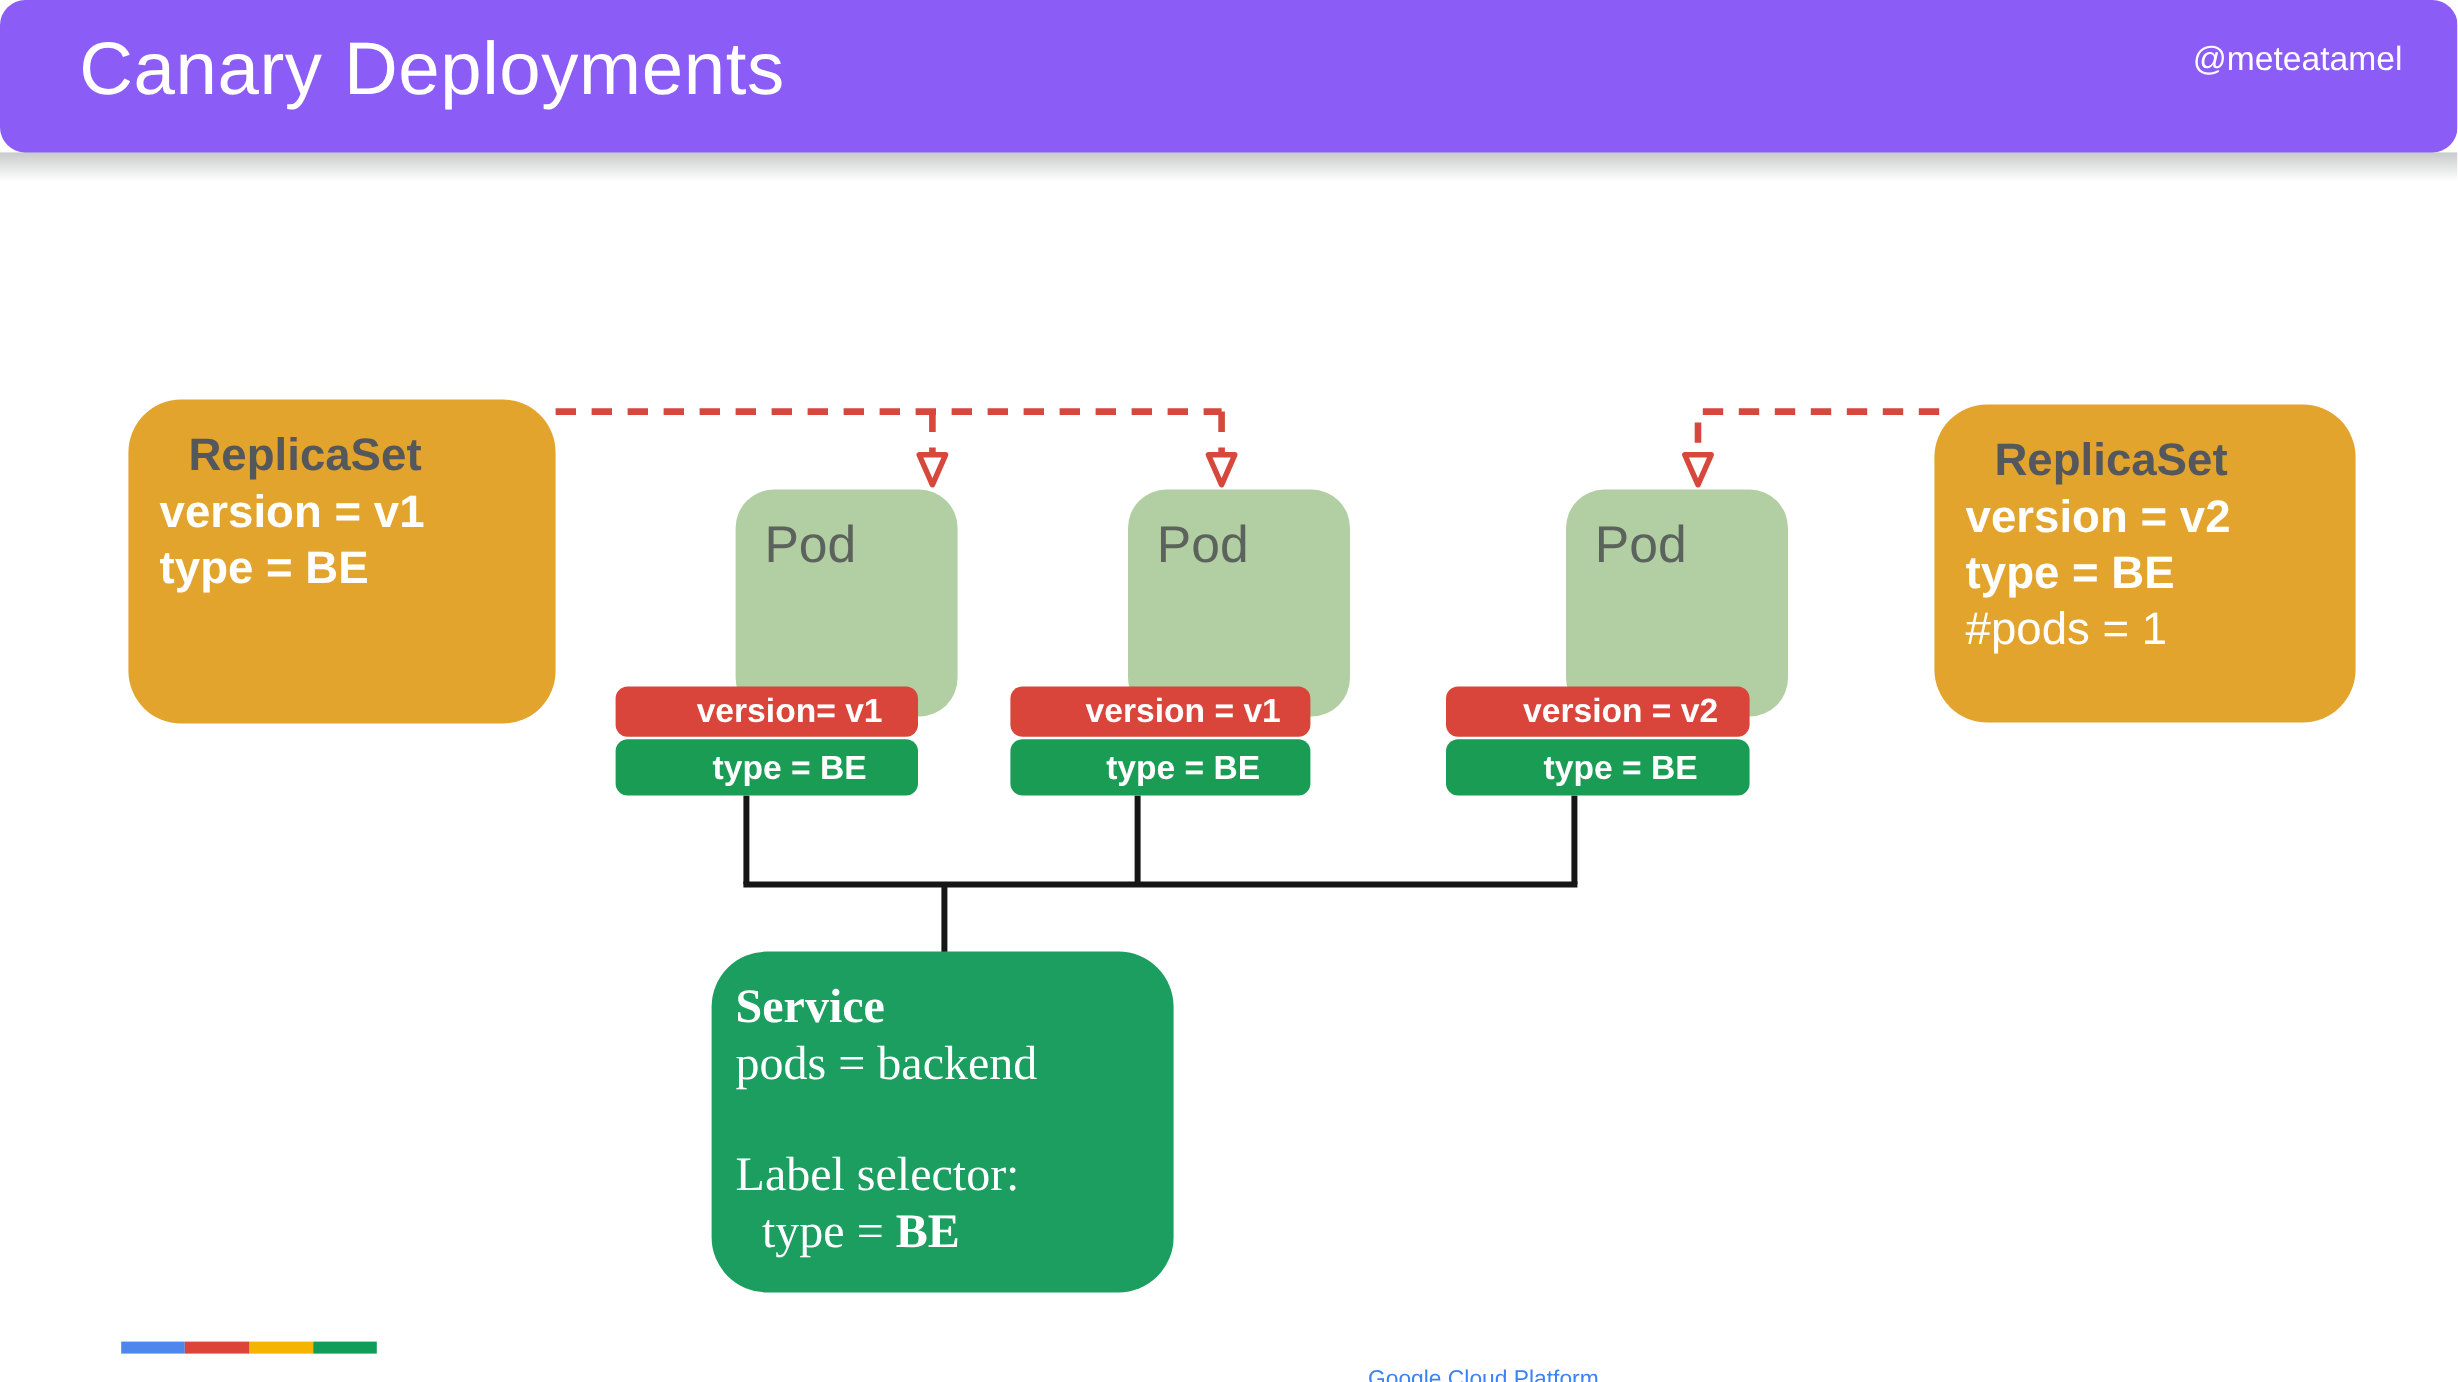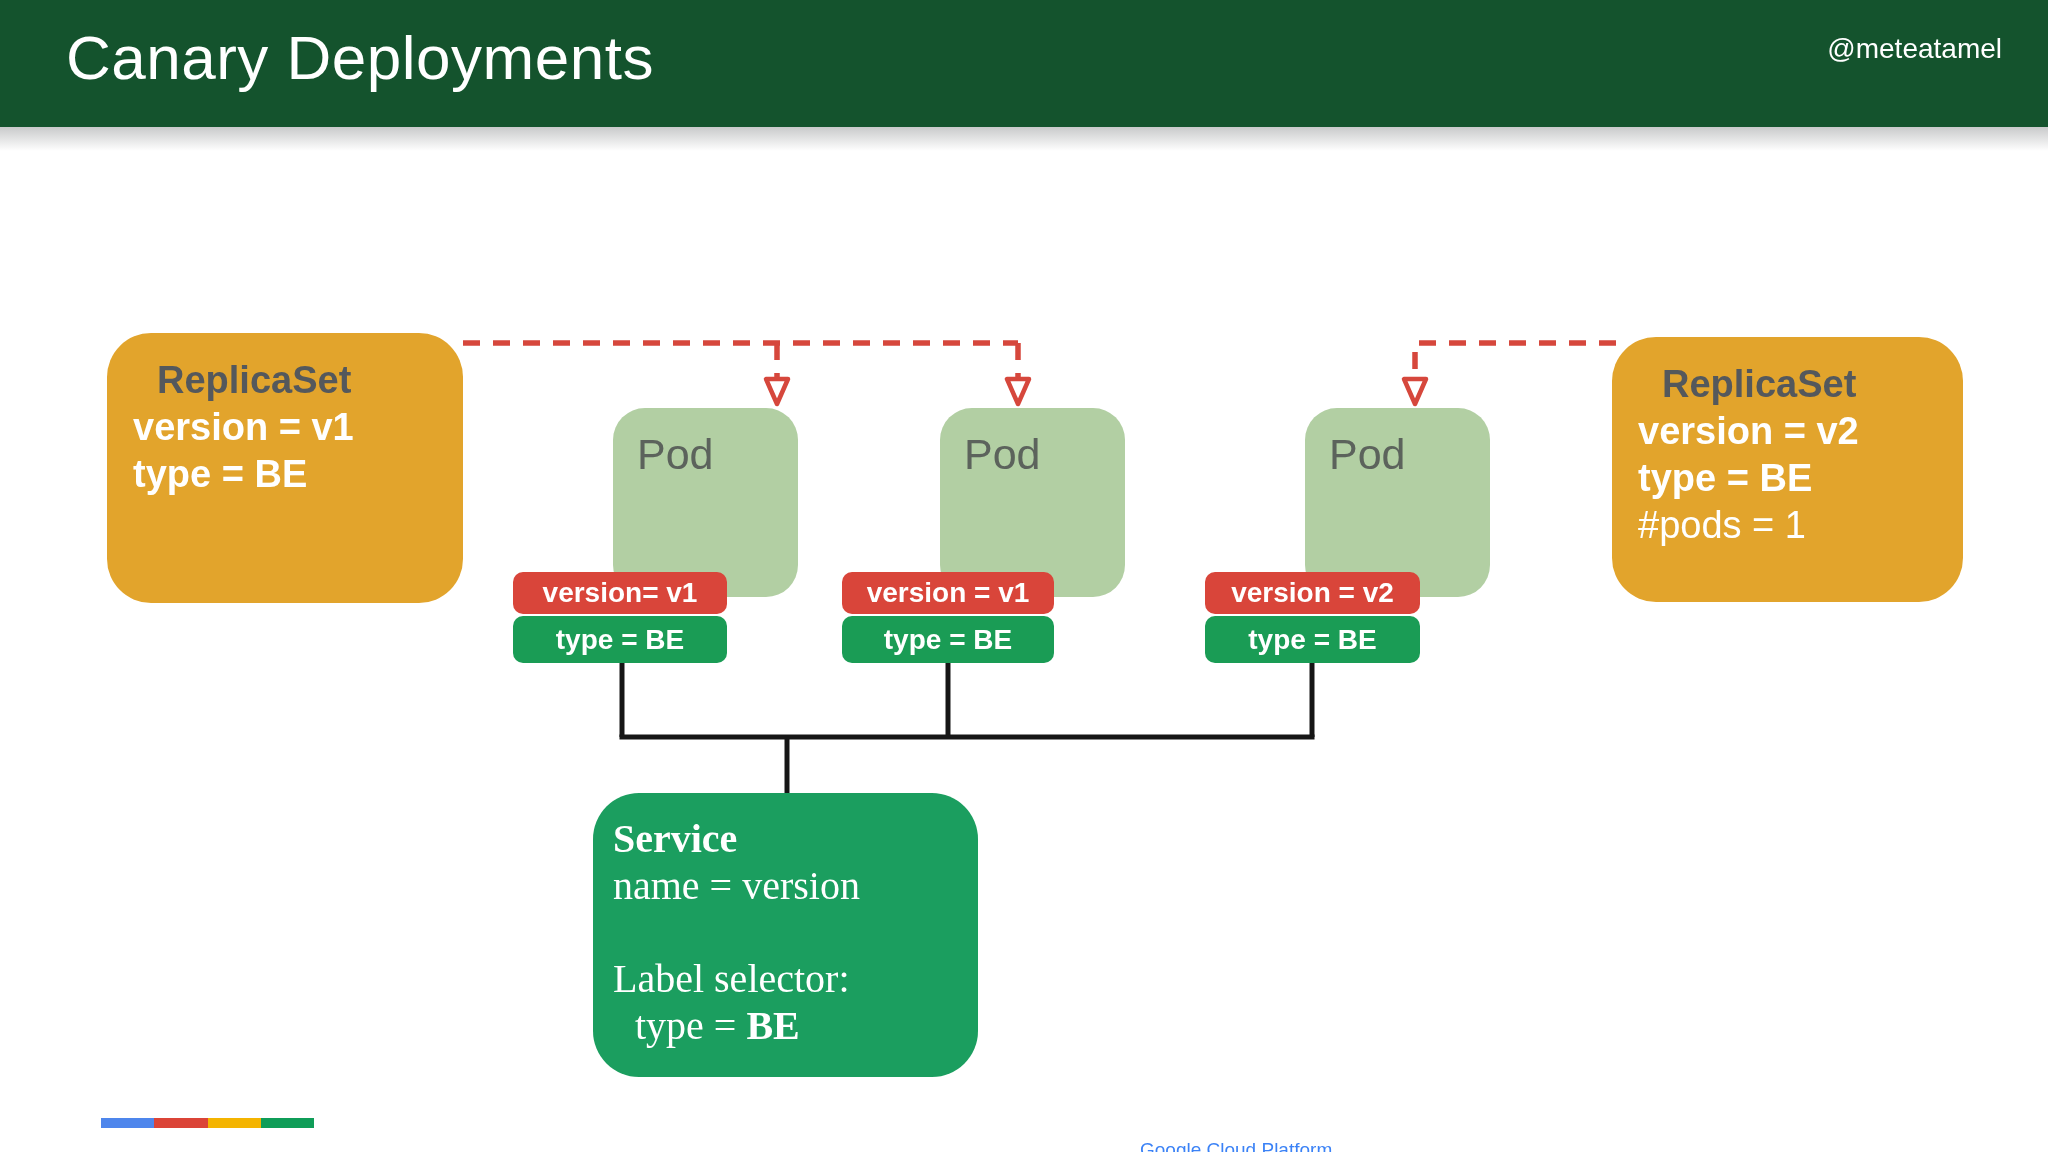--- a/index.html
+++ b/index.html
@@ -23,21 +23,21 @@
   .rs-box .bold{font-weight:700;}
   
   .pod{position:absolute;width:185px;height:189px;background:#B2CFA3;border-radius:32px;z-index:1;
     padding:22px 0 0 24px;box-sizing:border-box;}
   .pod .pod-title{font-size:43px;color:#5C635C;}
   .pod1{left:613px;top:408px;}
   .pod2{left:940px;top:408px;}
   .pod3{left:1305px;top:408px;}
   
   .plabel{position:absolute;border-radius:10px;color:#fff;font-weight:700;font-size:28px;
-    display:flex;align-items:center;justify-content:center;z-index:3;white-space:nowrap;}
+    display:flex;align-items:center;justify-content:center;z-index:3;white-space:nowrap;padding-left:38px;}
   .plabel.red{background:#D9453A;height:42px;}
   .plabel.green{background:#1A9C55;height:47px;}
   .l1r{left:513px;top:572px;width:214px;}
   .l1g{left:513px;top:616px;width:214px;}
   .l2r{left:842px;top:572px;width:212px;}
   .l2g{left:842px;top:616px;width:212px;}
   .l3r{left:1205px;top:572px;width:215px;}
   .l3g{left:1205px;top:616px;width:215px;}
   
   .service{position:absolute;left:593px;top:793px;width:385px;height:284px;background:#1B9E5F;
@@ -51,21 +51,21 @@
   
   .gbar{position:absolute;left:101px;top:1118px;width:213px;height:10px;display:flex;z-index:3;}
   .gbar .seg{width:25%;height:100%;}
   .brand{position:absolute;left:1140px;top:1113px;font-size:19px;color:#3b82f6;z-index:3;margin-top:26px;}
 </style>
 </head>
 <body>
 
 <div id="slide">
 
-  <div class="header" style="background: #14532d;">
+  <div class="header" style="background: #8b5cf6; border-radius: 21px;">
     <div class="title">Canary Deployments</div>
     <div class="handle">@meteatamel</div>
   </div>
   <div class="header-shadow"></div>
 
   <svg class="wires" width="2048" height="1152" viewBox="0 0 2048 1152">
 
     <g stroke="#D6473C" stroke-width="5.5" fill="none" stroke-dasharray="17 13">
       <path d="M463 343 H1018"></path>
       <path d="M777 343 V378"></path>
@@ -113,21 +113,21 @@
 
   <div class="rs-box rs-right" style="background: rgb(226, 164, 44);">
     <div class="line rs-title">ReplicaSet</div>
     <div class="line bold">version = v2</div>
     <div class="line bold">type = BE</div>
     <div class="line">#pods = 1</div>
   </div>
 
   <div class="service" style="background: rgb(27, 158, 95);">
     <div class="line bold">Service</div>
-    <div class="line">name = version</div>
+    <div class="line">pods = backend</div>
     <div class="spacer"></div>
     <div class="line">Label selector:</div>
     <div class="line indent"><span>type = </span><span class="bold">BE</span></div>
   </div>
 
   <div class="gbar">
     <div class="seg" style="background: rgb(78, 134, 236);"></div>
     <div class="seg" style="background: rgb(219, 68, 55);"></div>
     <div class="seg" style="background: rgb(244, 180, 0);"></div>
     <div class="seg" style="background: rgb(15, 157, 88);"></div>

